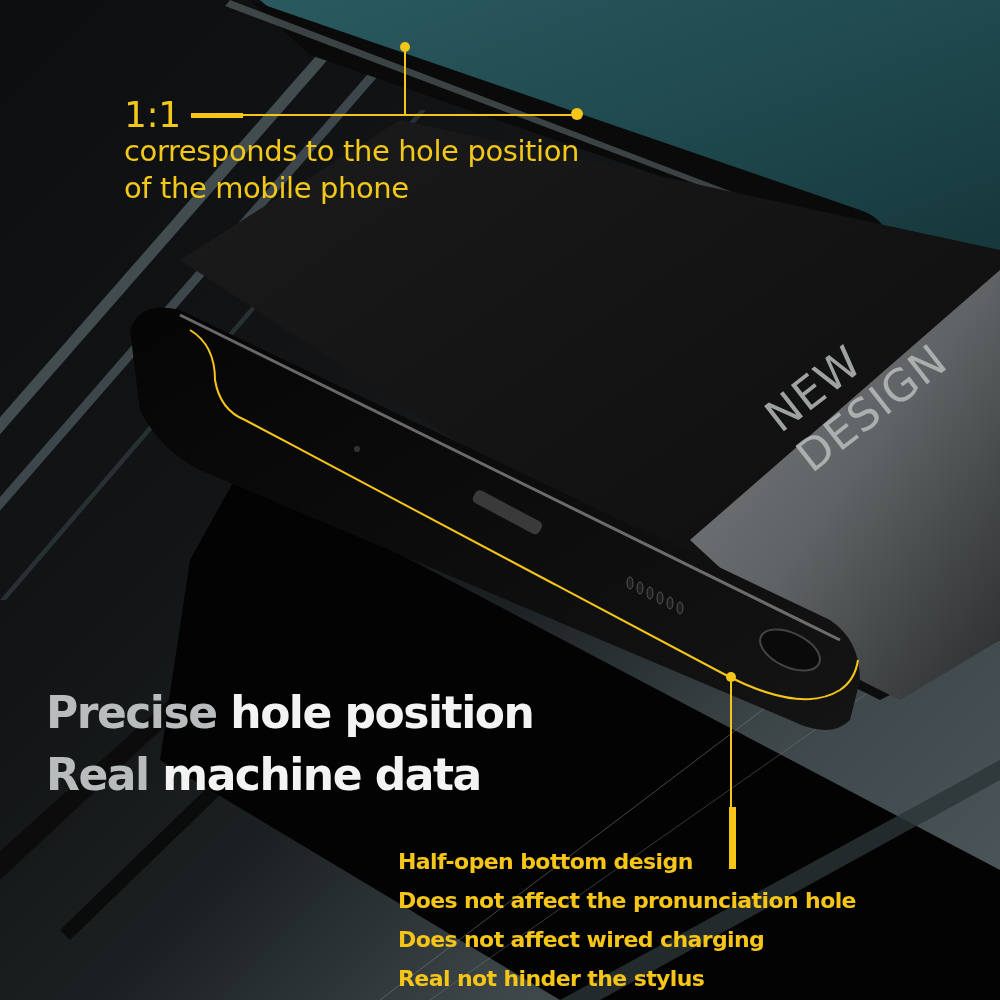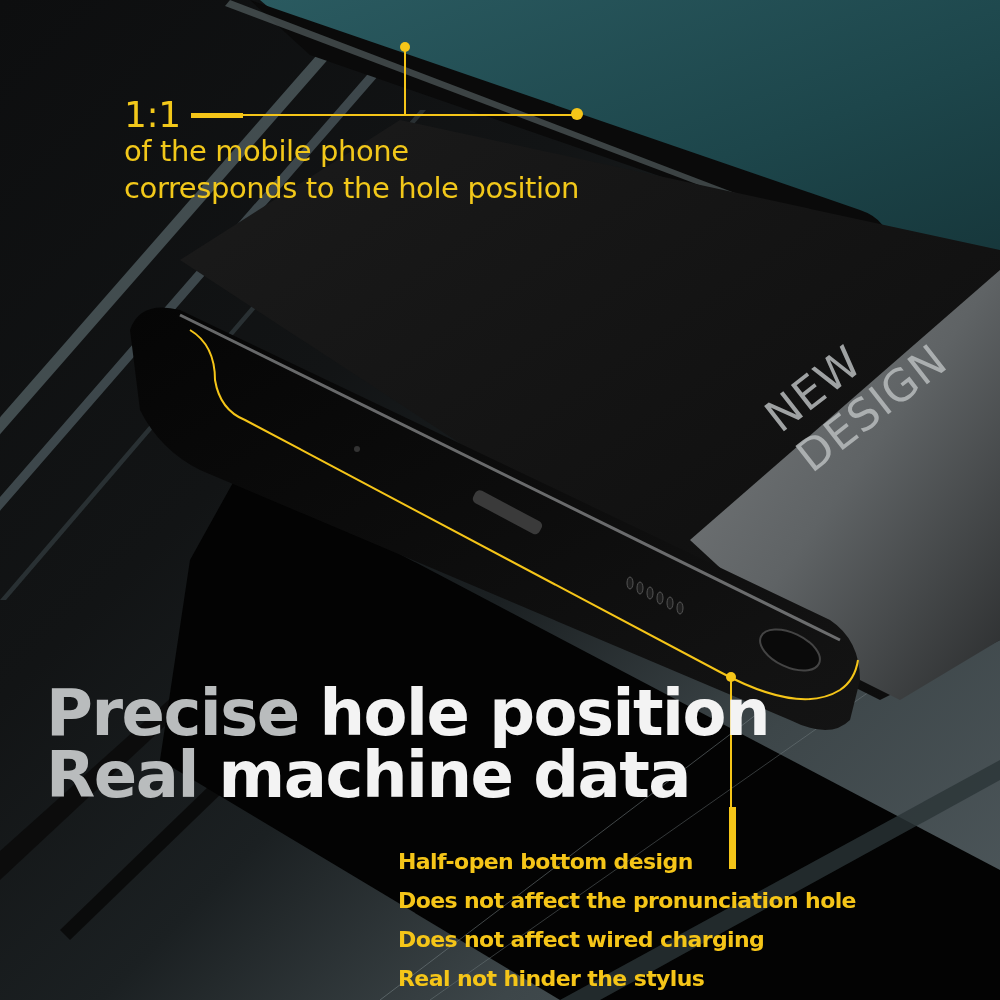--- a/index.html
+++ b/index.html
@@ -4,21 +4,21 @@
 <style>
   html,body{margin:0;padding:0;}
   body{width:1000px;height:1000px;overflow:hidden;background:#0a0b0c;position:relative;font-family:"Liberation Sans","DejaVu Sans",sans-serif;}
   .stage{position:absolute;left:0;top:0;width:1000px;height:1000px;overflow:hidden;
     background:
       linear-gradient(135deg,#0d0e0f 0%,#121415 35%,#1b2022 55%,#3d4649 75%,#4f595d 100%);}
   svg.scene{position:absolute;left:0;top:0;width:1000px;height:1000px;}
   .txt{position:absolute;white-space:nowrap;}
   .callout1{left:124px;top:96px;color:#f2c81a;font-size:29px;line-height:37px;font-family:"DejaVu Sans",sans-serif;font-weight:normal;letter-spacing:-0.4px;}
   .callout1 .ratio{display:block;font-size:36px;}
-  .headline{left:46px;top:682px;font-size:64px;line-height:62px;font-weight:bold;font-family:"DejaVu Sans",sans-serif;letter-spacing:-1.5px;
+  .headline{left:46px;top:682px;font-size:44px;line-height:62px;font-weight:bold;font-family:"DejaVu Sans",sans-serif;letter-spacing:-1.5px;
     color:#d9d9d9;}
   .headline .line{display:block;}
   .headline .dim{color:#b9bcbd;}
   .headline .bright{color:#f3f3f3;}
   .features{left:398px;top:842px;color:#f5c518;font-size:22px;line-height:39px;font-weight:bold;font-family:"DejaVu Sans",sans-serif;letter-spacing:-0.6px;}
   .features .f{display:block;}
   .newdesign{position:absolute;left:818px;top:380px;color:#b8bcbd;font-size:44px;font-family:"DejaVu Sans",sans-serif;letter-spacing:1px;
     transform:rotate(-38deg);transform-origin:left bottom;opacity:0.85;}
 </style>
 </head>
@@ -97,22 +97,22 @@
       <circle cx="731" cy="677" r="5" fill="#f5c518"></circle>
       <line x1="731" y1="677" x2="731" y2="808" stroke="#f5c518" stroke-width="2"></line>
       <rect x="729" y="807" width="7" height="62" fill="#f5c518"></rect>
     </g>
   </svg>
 
   <div class="newdesign">NEW DESIGN</div>
 
   <div class="txt callout1">
     <span class="ratio">1:1</span>
+    <span style="display:block">corresponds to the hole position</span>
     <span style="display:block">of the mobile phone</span>
-    <span style="display:block">corresponds to the hole position</span>
   </div>
 
   <div class="txt headline">
     <span class="line"><span class="dim">Precise </span><span class="bright">hole position</span></span>
     <span class="line"><span class="dim">Real </span><span class="bright">machine data</span></span>
   </div>
 
   <div class="txt features">
     <span class="f">Half-open bottom design</span>
     <span class="f">Does not affect the pronunciation hole</span>

